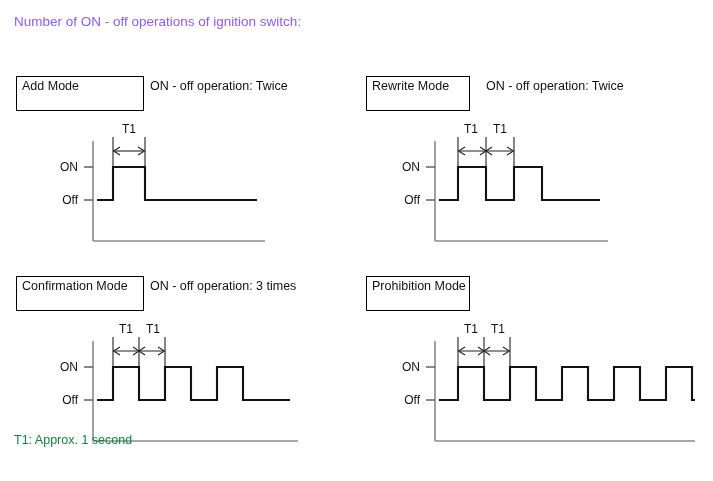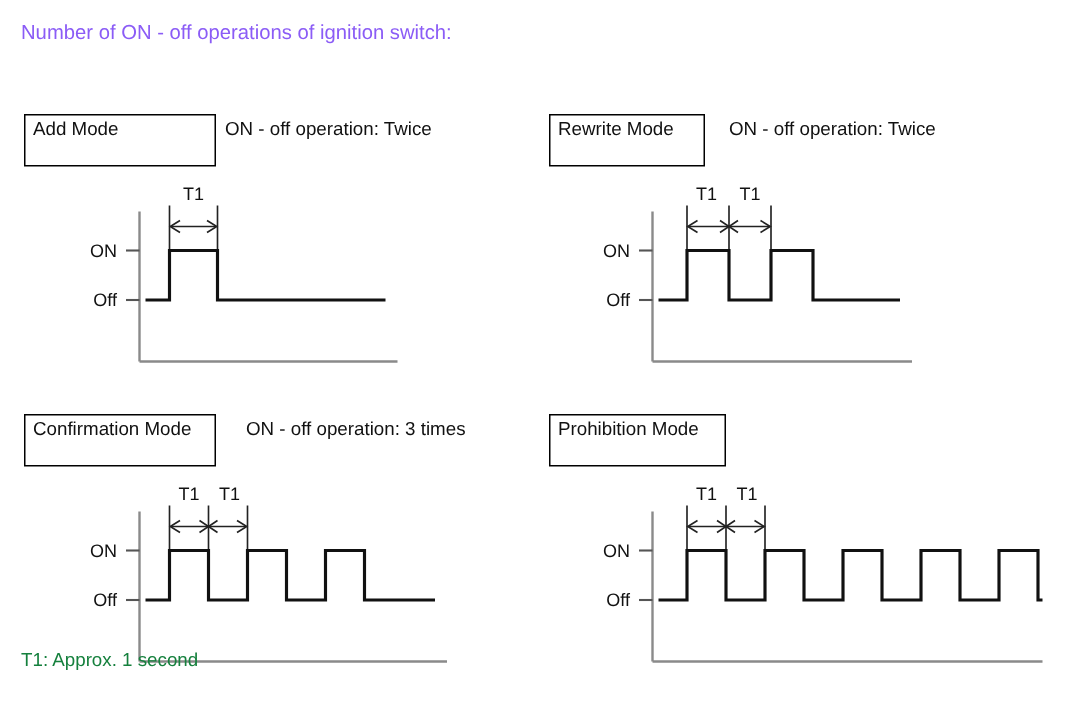--- a/index.html
+++ b/index.html
@@ -181,21 +181,21 @@
 
       <polyline class="signal-path" points="89,80 108,80 108,47 136,47 136,80 164,80 164,47 192,47 192,80 250,80"></polyline>
     </svg>
   </div>
 </div>
 
 <div class="panel" id="panel-confirm">
   <div class="mode-box" style="width:128px;">
     <span class="mode-box-label">Confirmation Mode</span>
   </div>
-  <div class="op-caption" style="left:164px;">ON - off operation: 3 times</div>
+  <div class="op-caption" style="left:150px;">ON - off operation: 3 times</div>
 
   <div class="wave-wrap">
     <svg class="wave-svg" viewBox="0 0 356 140" xmlns="http://www.w3.org/2000/svg">
       <line class="axis-line" x1="93" y1="21" x2="93" y2="121"></line>
       <line class="axis-line" x1="93" y1="121" x2="298" y2="121"></line>
 
       <line class="tick-line" x1="84" y1="47" x2="93" y2="47"></line>
       <text class="axis-label" x="78" y="51" text-anchor="end">ON</text>
       <line class="tick-line" x1="84" y1="80" x2="93" y2="80"></line>
       <text class="axis-label" x="78" y="84" text-anchor="end">Off</text>
@@ -210,21 +210,21 @@
       <polyline class="arrow-line" points="158,27 164.5,31 158,35" fill="none"></polyline>
       <text class="t1-label" x="126" y="13" text-anchor="middle">T1</text>
       <text class="t1-label" x="153" y="13" text-anchor="middle">T1</text>
 
       <polyline class="signal-path" points="97,80 113,80 113,47 139,47 139,80 165,80 165,47 191,47 191,80 217,80 217,47 243,47 243,80 290,80"></polyline>
     </svg>
   </div>
 </div>
 
 <div class="panel" id="panel-prohibit">
-  <div class="mode-box" style="width:118px;">
+  <div class="mode-box" style="width:104px;">
     <span class="mode-box-label">Prohibition Mode</span>
   </div>
 
   <div class="wave-wrap">
     <svg class="wave-svg" viewBox="0 0 356 140" xmlns="http://www.w3.org/2000/svg">
       <line class="axis-line" x1="85" y1="21" x2="85" y2="121"></line>
       <line class="axis-line" x1="85" y1="121" x2="345" y2="121"></line>
 
       <line class="tick-line" x1="76" y1="47" x2="85" y2="47"></line>
       <text class="axis-label" x="70" y="51" text-anchor="end">ON</text>

